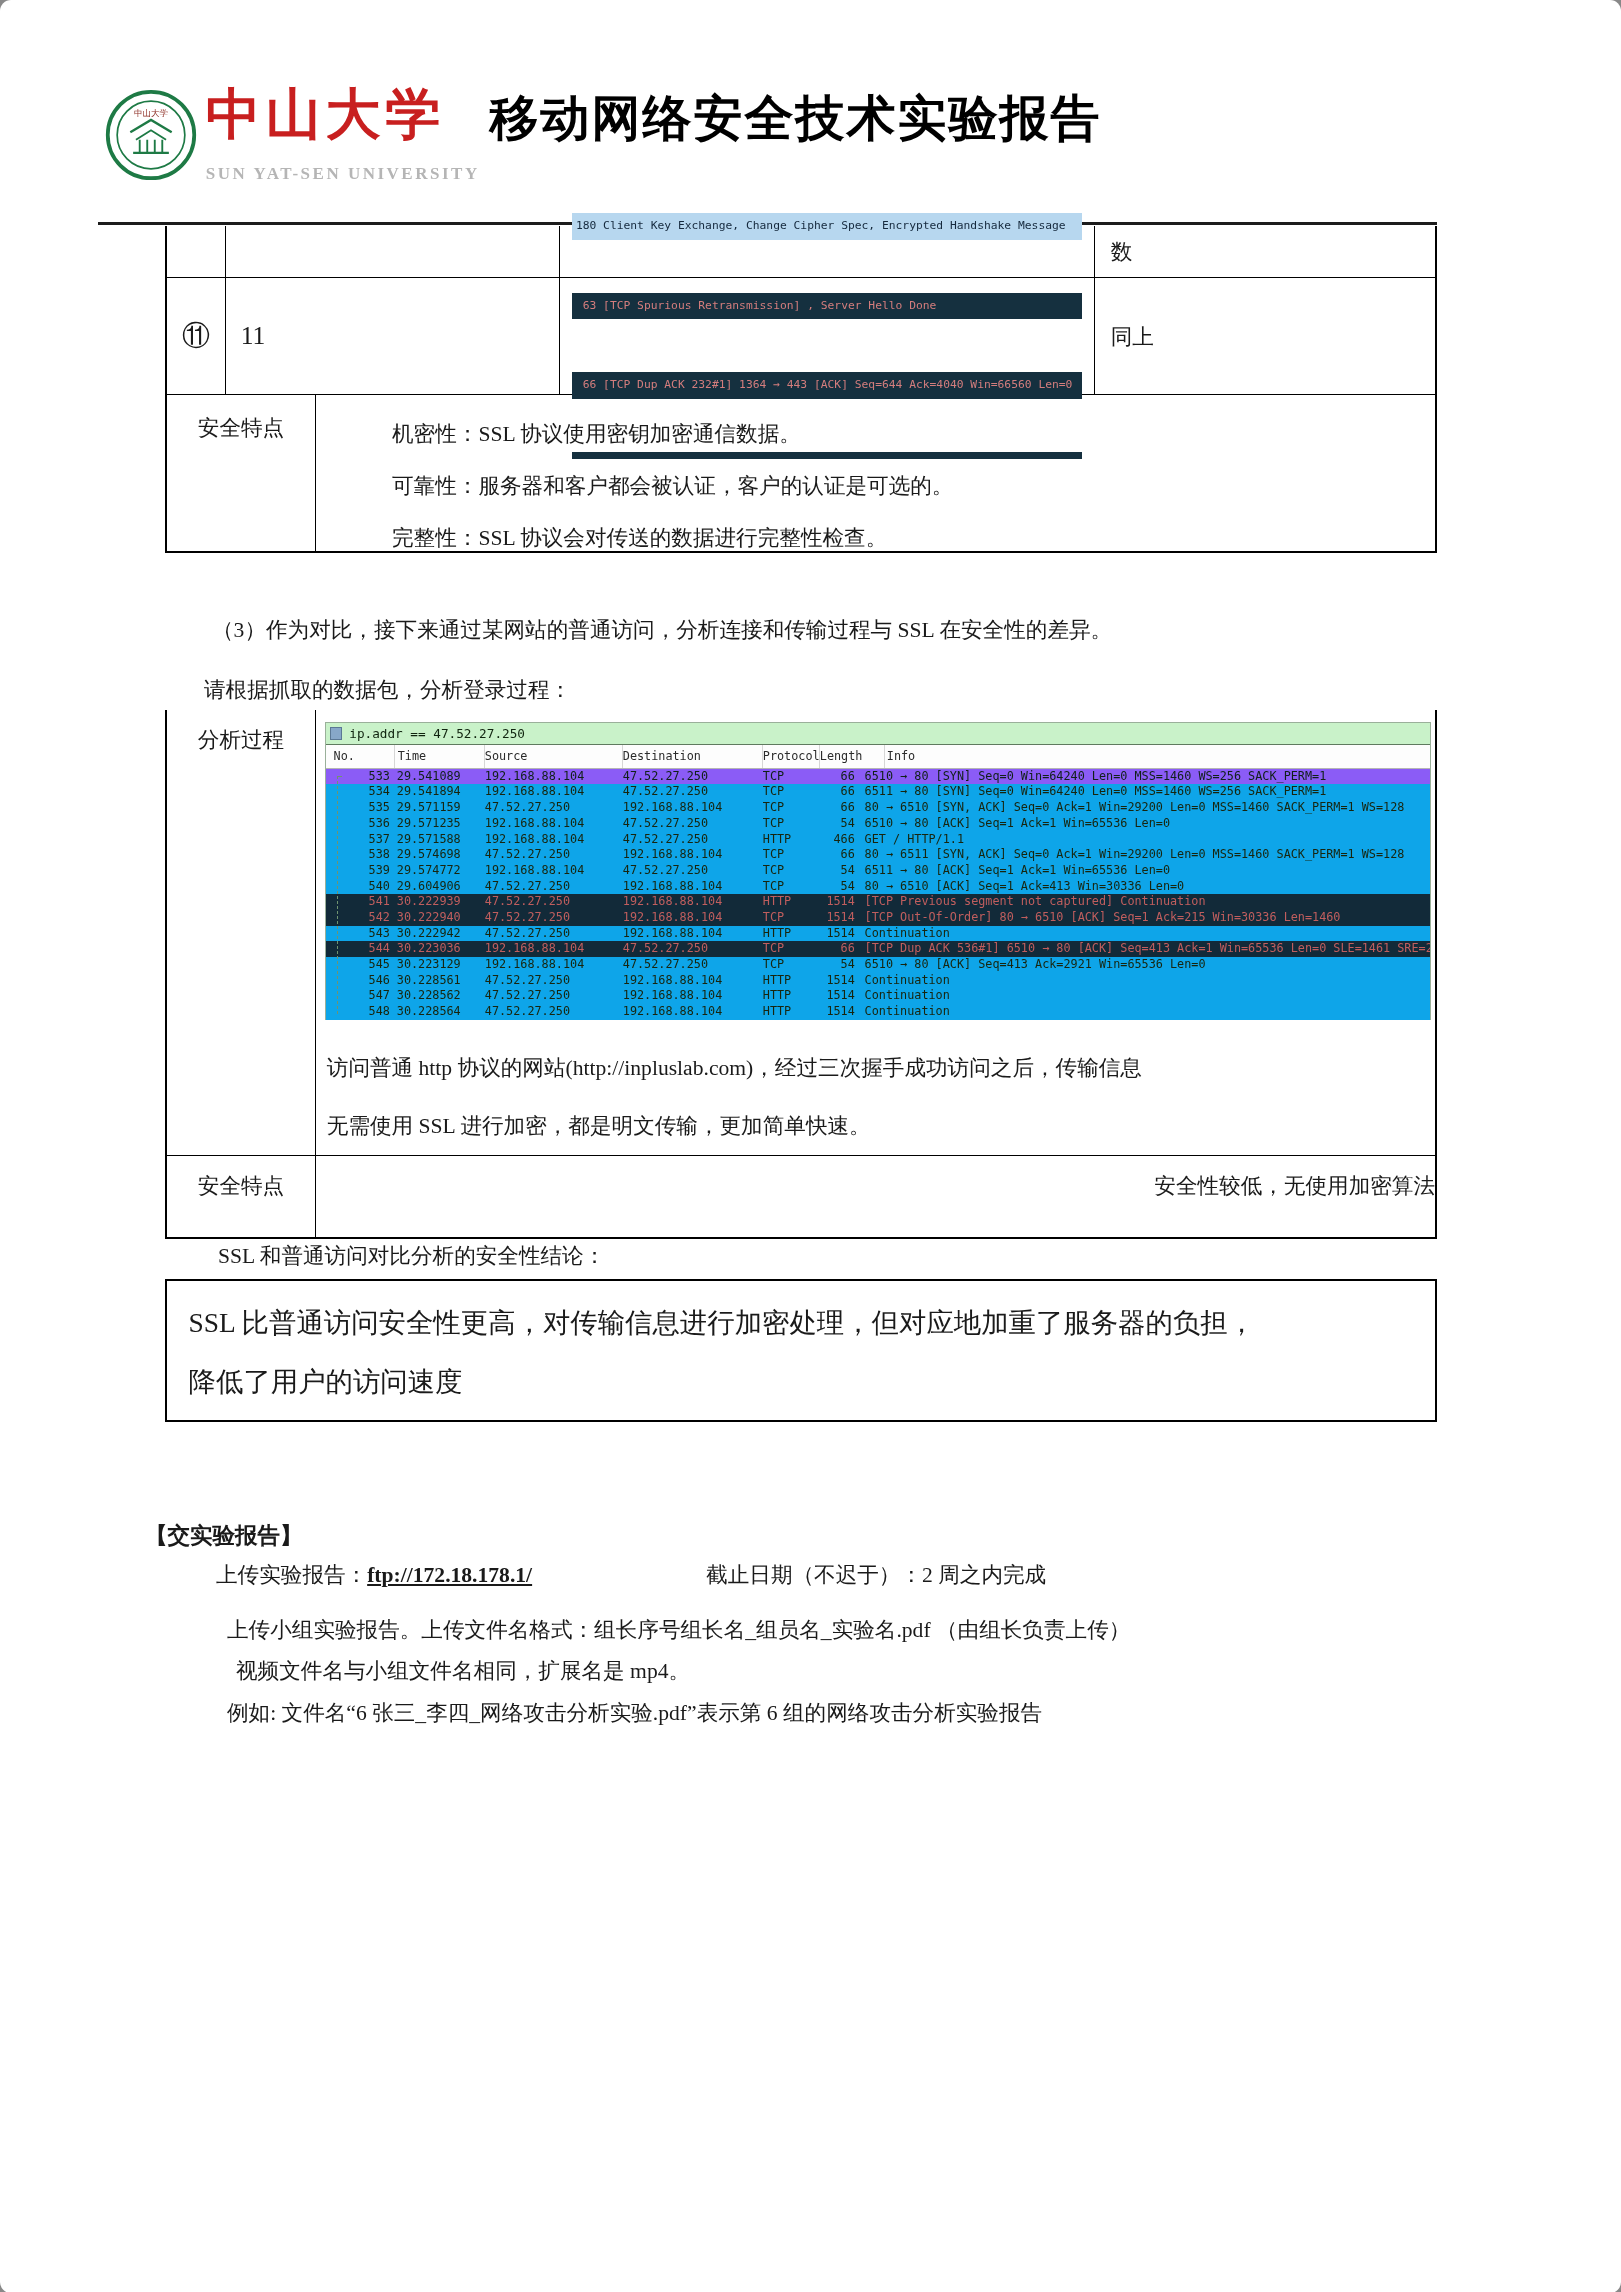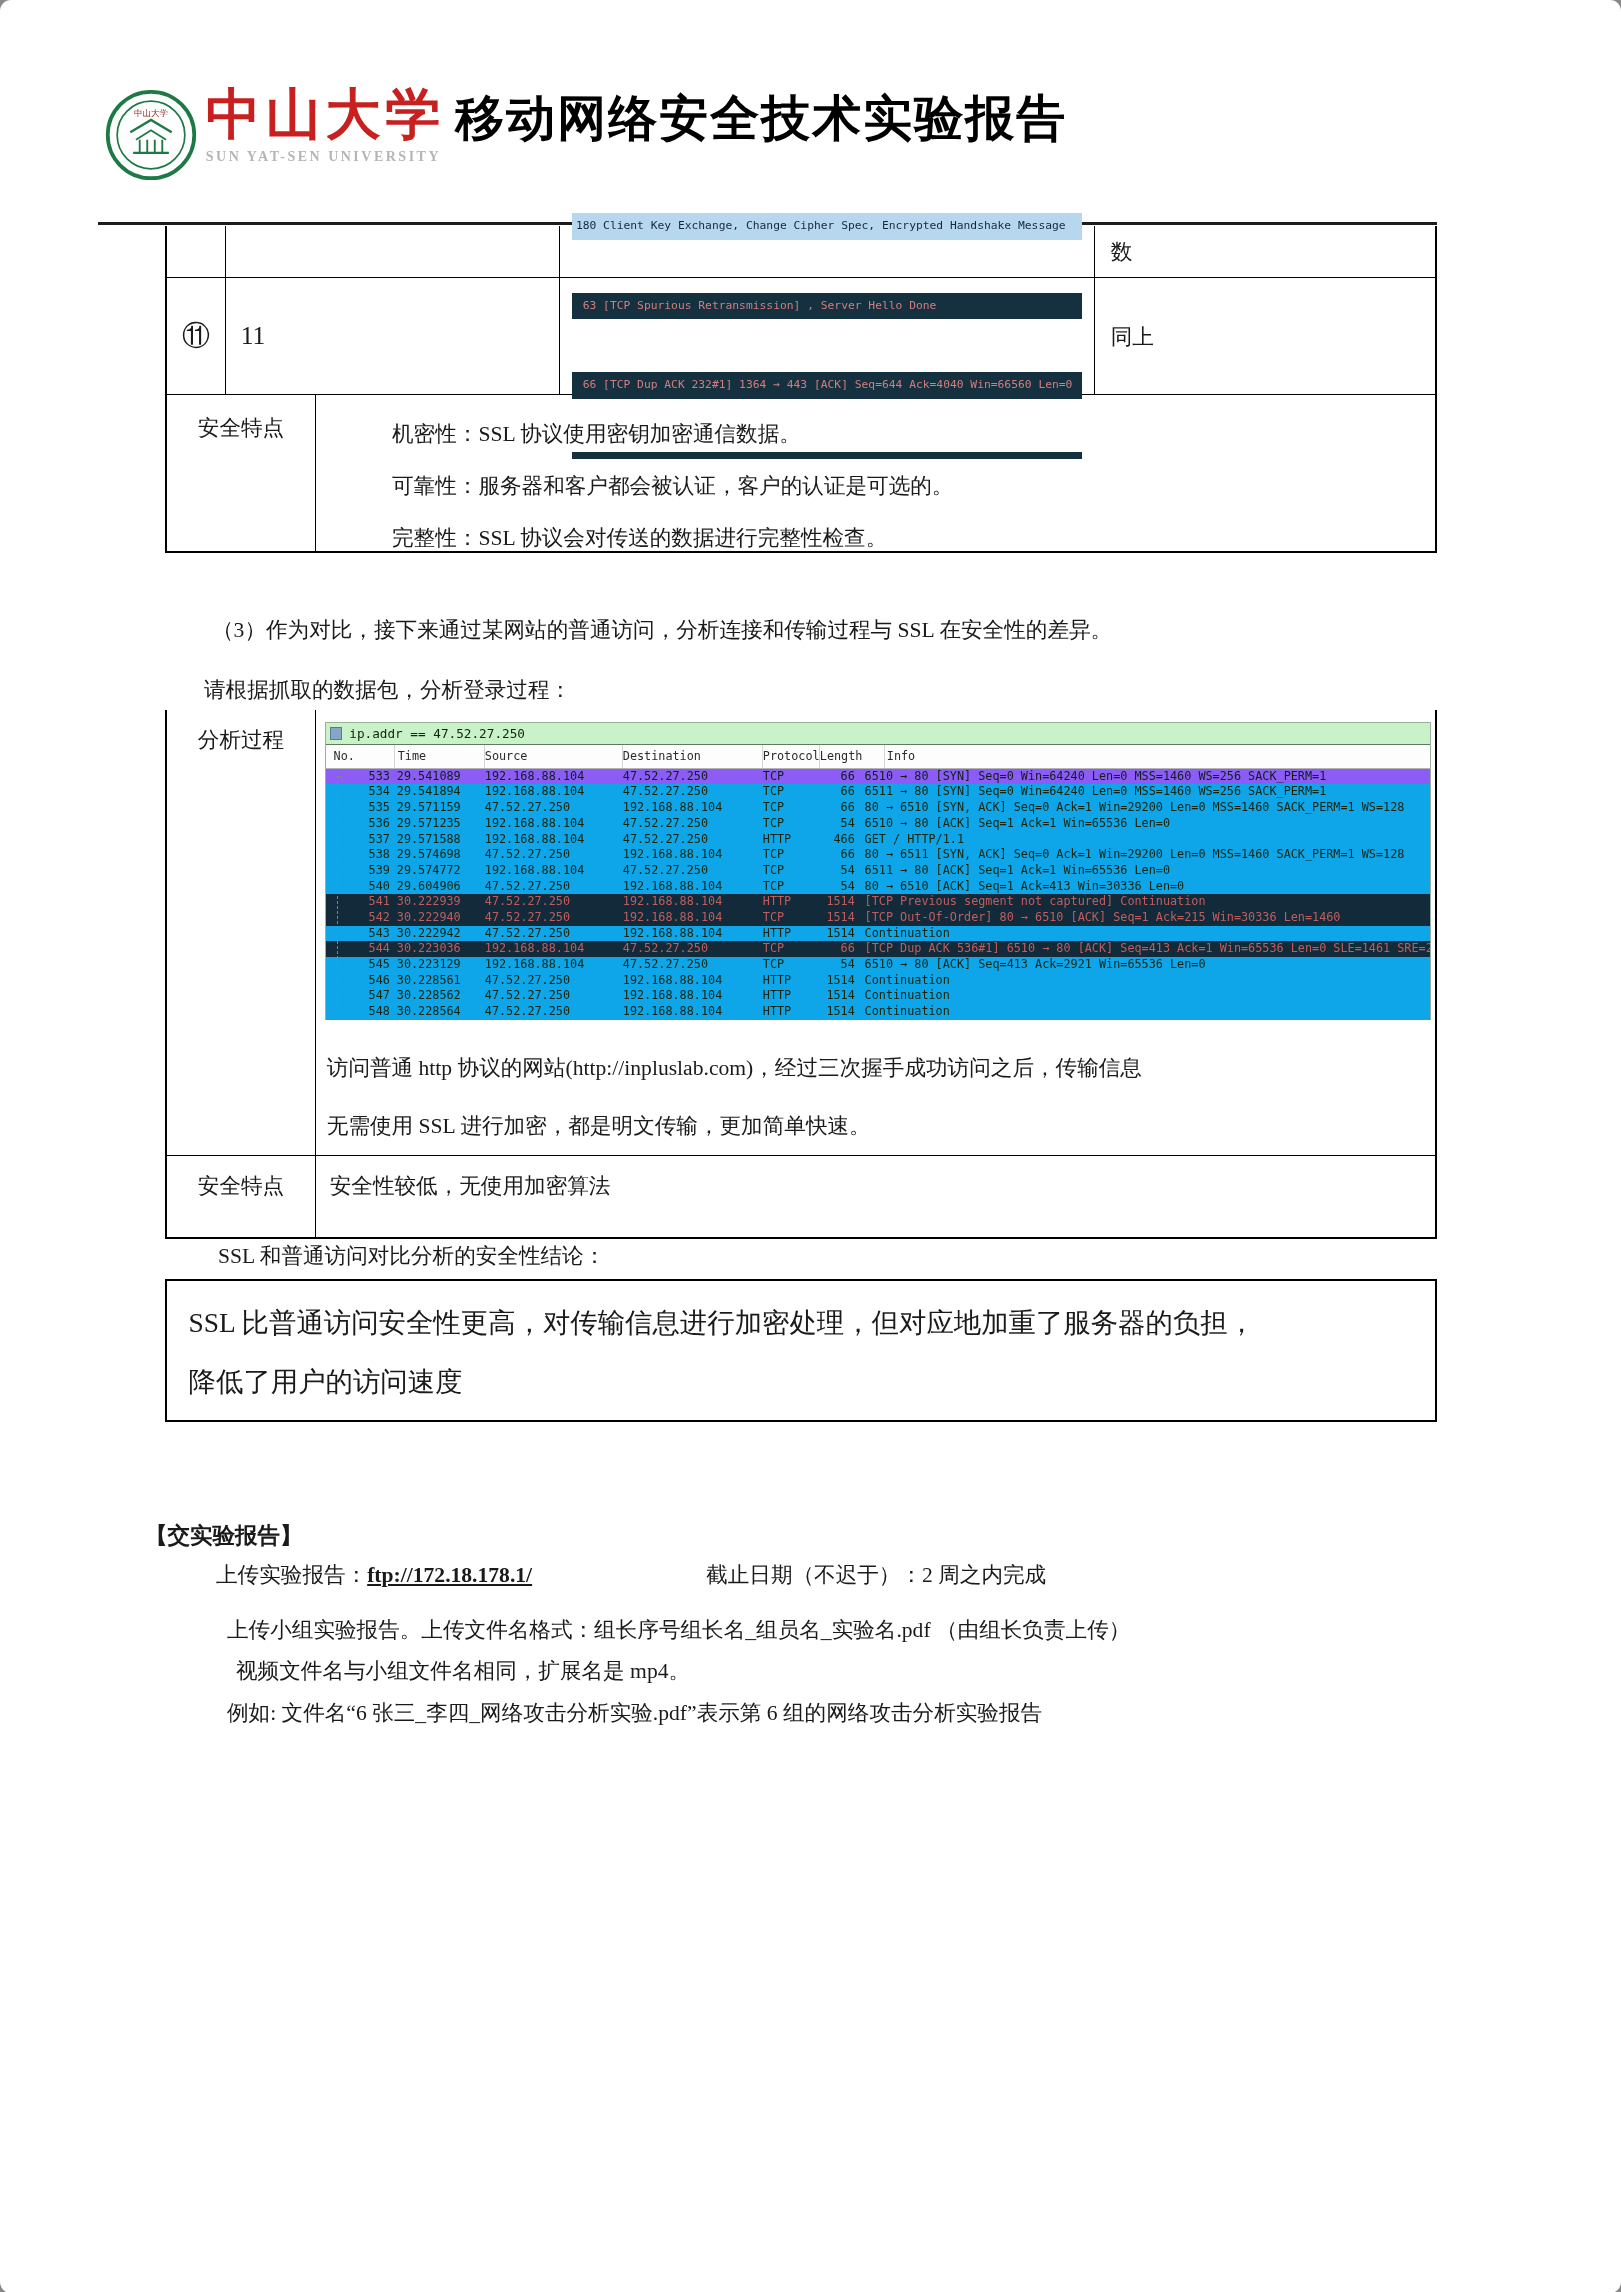--- a/index.html
+++ b/index.html
@@ -11,21 +11,21 @@
     border-radius:11px;
   }
 
   
   .header { position:absolute; left:104px; top:82px; display:flex; align-items:flex-start; }
   .seal { width:94px; height:94px; margin-top:5.9px; flex:none; }
   .brand { margin-left:7.8px; }
   .brand-cn { font-family:"DejaVu Serif", serif; font-weight:bold; color:#c81f1f;
               font-size:55px; line-height:63px; letter-spacing:4.9px; }
   .brand-en { font-family:"Liberation Serif", serif; font-weight:bold; color:#b5b5b5;
-              font-size:14px; letter-spacing:2.5px; margin-top:4px; white-space:nowrap; }
+              font-size:17px; letter-spacing:2.5px; margin-top:19px; white-space:nowrap; }
   .report-title { font-family:"Liberation Sans", sans-serif; font-weight:bold; color:#000;
                   font-size:49px; line-height:57px; margin:7.8px 0 0 9.8px; letter-spacing:2px; white-space:nowrap; }
   .header-rule { position:absolute; left:98px; top:222px; width:1339px; height:2.9px; background:#1c1c1c; }
 
   
   .doc-table { position:absolute; left:165px; width:1272px; background:#fff;
                border-left:2px solid #000; border-right:2px solid #000; border-bottom:2px solid #000; }
   .t-row { display:flex; border-top:1px solid #000; }
   .t1 { top:226px; }
   .t1 .r1 { height:51px; }
@@ -55,21 +55,21 @@
   .p-compare { left:212px; top:615px; }
   .p-capture { left:204px; top:675px; }
   .p-concl-label { left:218px; top:1241px; }
 
   
   .t2 { top:710px; }
   .t2 .r1 { height:445px; }
   .t2 .r2 { height:82px; }
   .t2 .c-label2 { width:149px; text-align:center; font-size:21.6px; padding-top:14.7px; }
   .t2 .c-body { flex:1; padding:11.8px 0 0 8.8px; overflow:hidden; }
-  .t2 .c-sec  { flex:1; padding:14.7px 0 0 13.7px; font-size:21.6px; }
+  .t2 .c-sec  { flex:1; padding:14.7px 0 0 13.7px; font-size:21.6px;text-align:right; }
   .analysis-notes { margin:19.6px 0 0 2px; font-size:21.6px; line-height:58px; white-space:nowrap; }
 
   
   .ws { width:1106px; font-family:"DejaVu Sans Mono", monospace; border:1px solid #9ab09a; border-bottom:none; }
   .ws-filter { height:22.5px; background:#c9f2c9; border-bottom:1px solid #5f7a5f; display:flex; align-items:center;
                font-size:12.7px; color:#10240f; }
   .ws-filter-icon { width:12.7px; height:12.7px; background:#87a7c8; border:1px solid #5b7894; margin:0 6.9px 0 3.9px; flex:none; }
   .ws-header { height:23.5px; background:#fdfdfd; border-bottom:1px solid #b5b5b5; display:flex; align-items:center;
                font-size:11.8px; color:#2b2b2b; }
   .ws-header > div { height:100%; line-height:23.5px; border-right:1px solid #d6d6d6; overflow:hidden; white-space:nowrap; }

